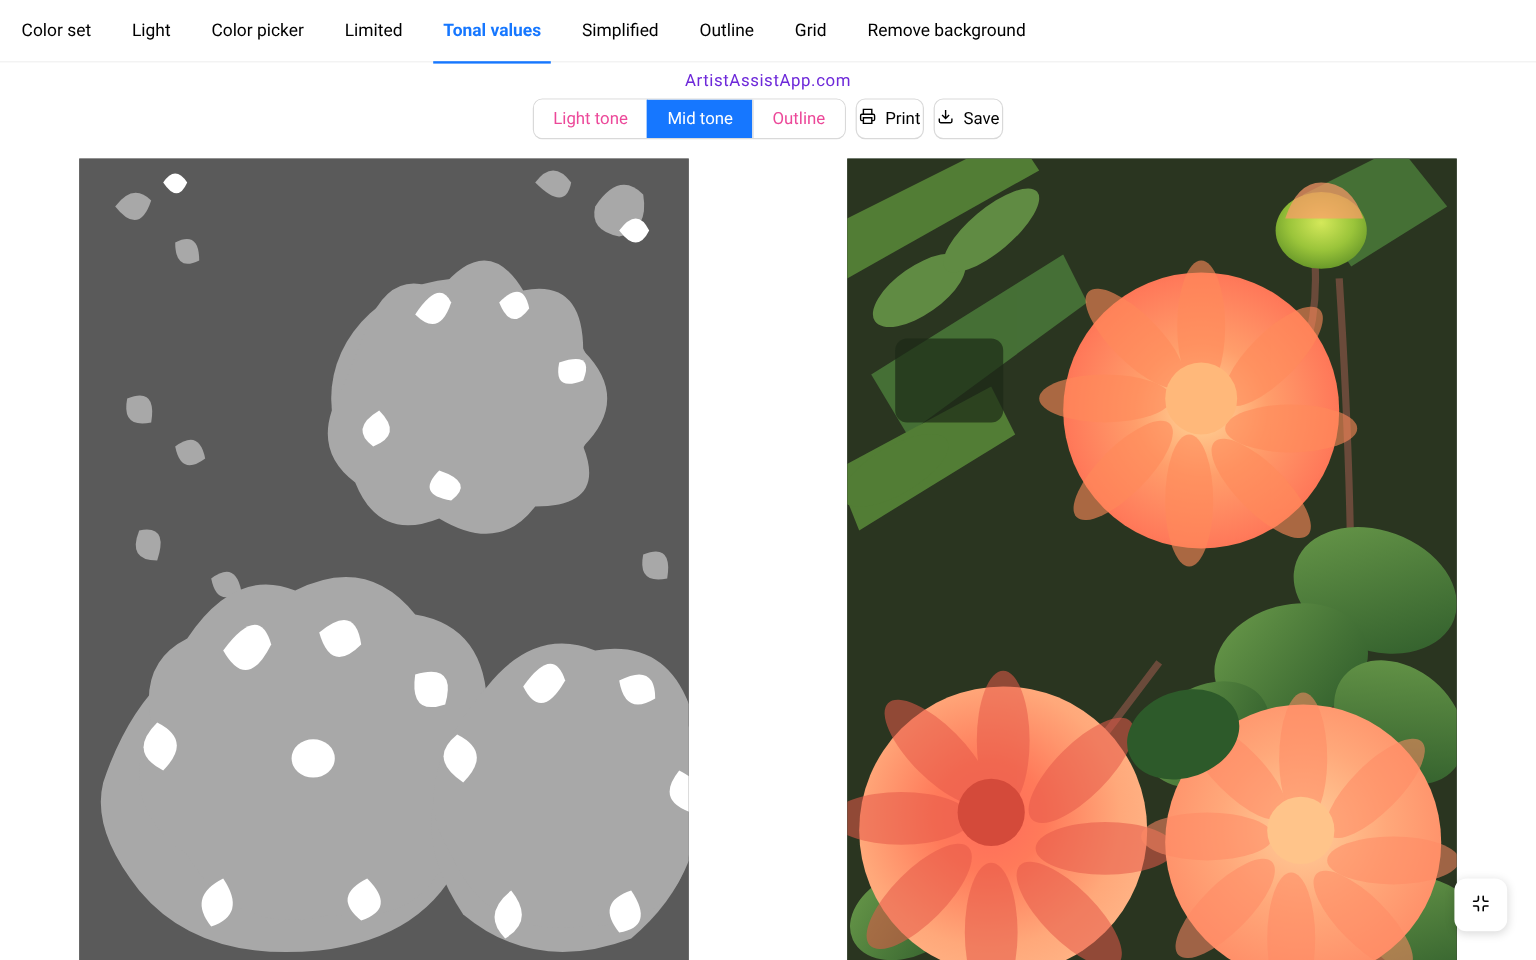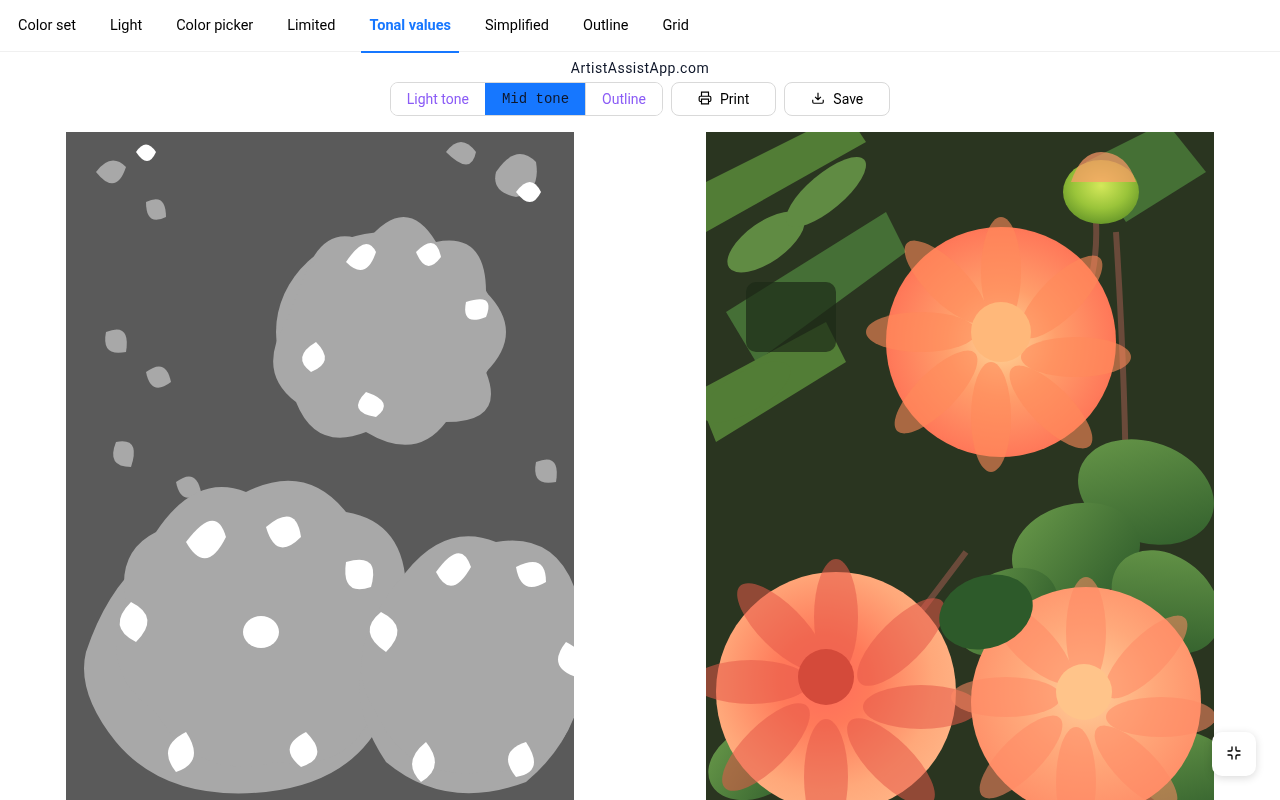--- a/index.html
+++ b/index.html
@@ -36,21 +36,21 @@
       content: "";
       position: absolute;
       bottom: -1px;
       left: -8px;
       right: -8px;
       height: 2px;
       background: #1677ff;
     }
     .watermark {
       text-align: center;
-      color: #0f172a;
+      color: #6d28d9;
       font-size: 14px;
       letter-spacing: 0.5px;
       margin-top: 8px;
     }
     .toolbar {
       display: flex;
       justify-content: center;
       align-items: center;
       gap: 8px;
       margin-top: 6px;
@@ -59,45 +59,44 @@
       display: inline-flex;
       border: 1px solid #d9d9d9;
       border-radius: 8px;
       overflow: hidden;
       height: 34px;
     }
     .segmented button {
       border: none;
       background: #fff;
       font-size: 14px;
-      color: #8b5cf6;
+      color: #ec4899;
       padding: 0 16px;
       cursor: pointer;
       height: 100%;
       font-family: inherit;
     }
     .segmented button + button {
       border-left: 1px solid #d9d9d9;
     }
     .segmented button.active {
       background: #1677ff;
-      color: #0f172a;
+      color: #ffffff;
       border-left-color: #1677ff;
-      font-family: Liberation Mono, monospace;
     }
     .btn {
       display: inline-flex;
       align-items: center;
       gap: 8px;
       border: 1px solid #d9d9d9;
       border-radius: 8px;
       background: #fff;
       font-size: 14px;
       color: #000;
-      padding: 0 26px;
+      padding: 0 2px;
       height: 34px;
       cursor: pointer;
       font-family: inherit;
       text-align: center;
     }
     .btn svg { width: 14px; height: 14px; }
     .panels {
       display: flex;
       gap: 132px;
       padding: 16px 66px 0 66px;
@@ -136,20 +135,21 @@
 
 <div class="tabs">
   <div class="tab">Color set</div>
   <div class="tab">Light</div>
   <div class="tab">Color picker</div>
   <div class="tab">Limited</div>
   <div class="tab active">Tonal values</div>
   <div class="tab">Simplified</div>
   <div class="tab">Outline</div>
   <div class="tab">Grid</div>
+  <div class="tab">Remove background</div>
 </div>
 
 <div class="watermark">ArtistAssistApp.com</div>
 
 <div class="toolbar">
   <div class="segmented">
     <button>Light tone</button>
     <button class="active">Mid tone</button>
     <button>Outline</button>
   </div>

